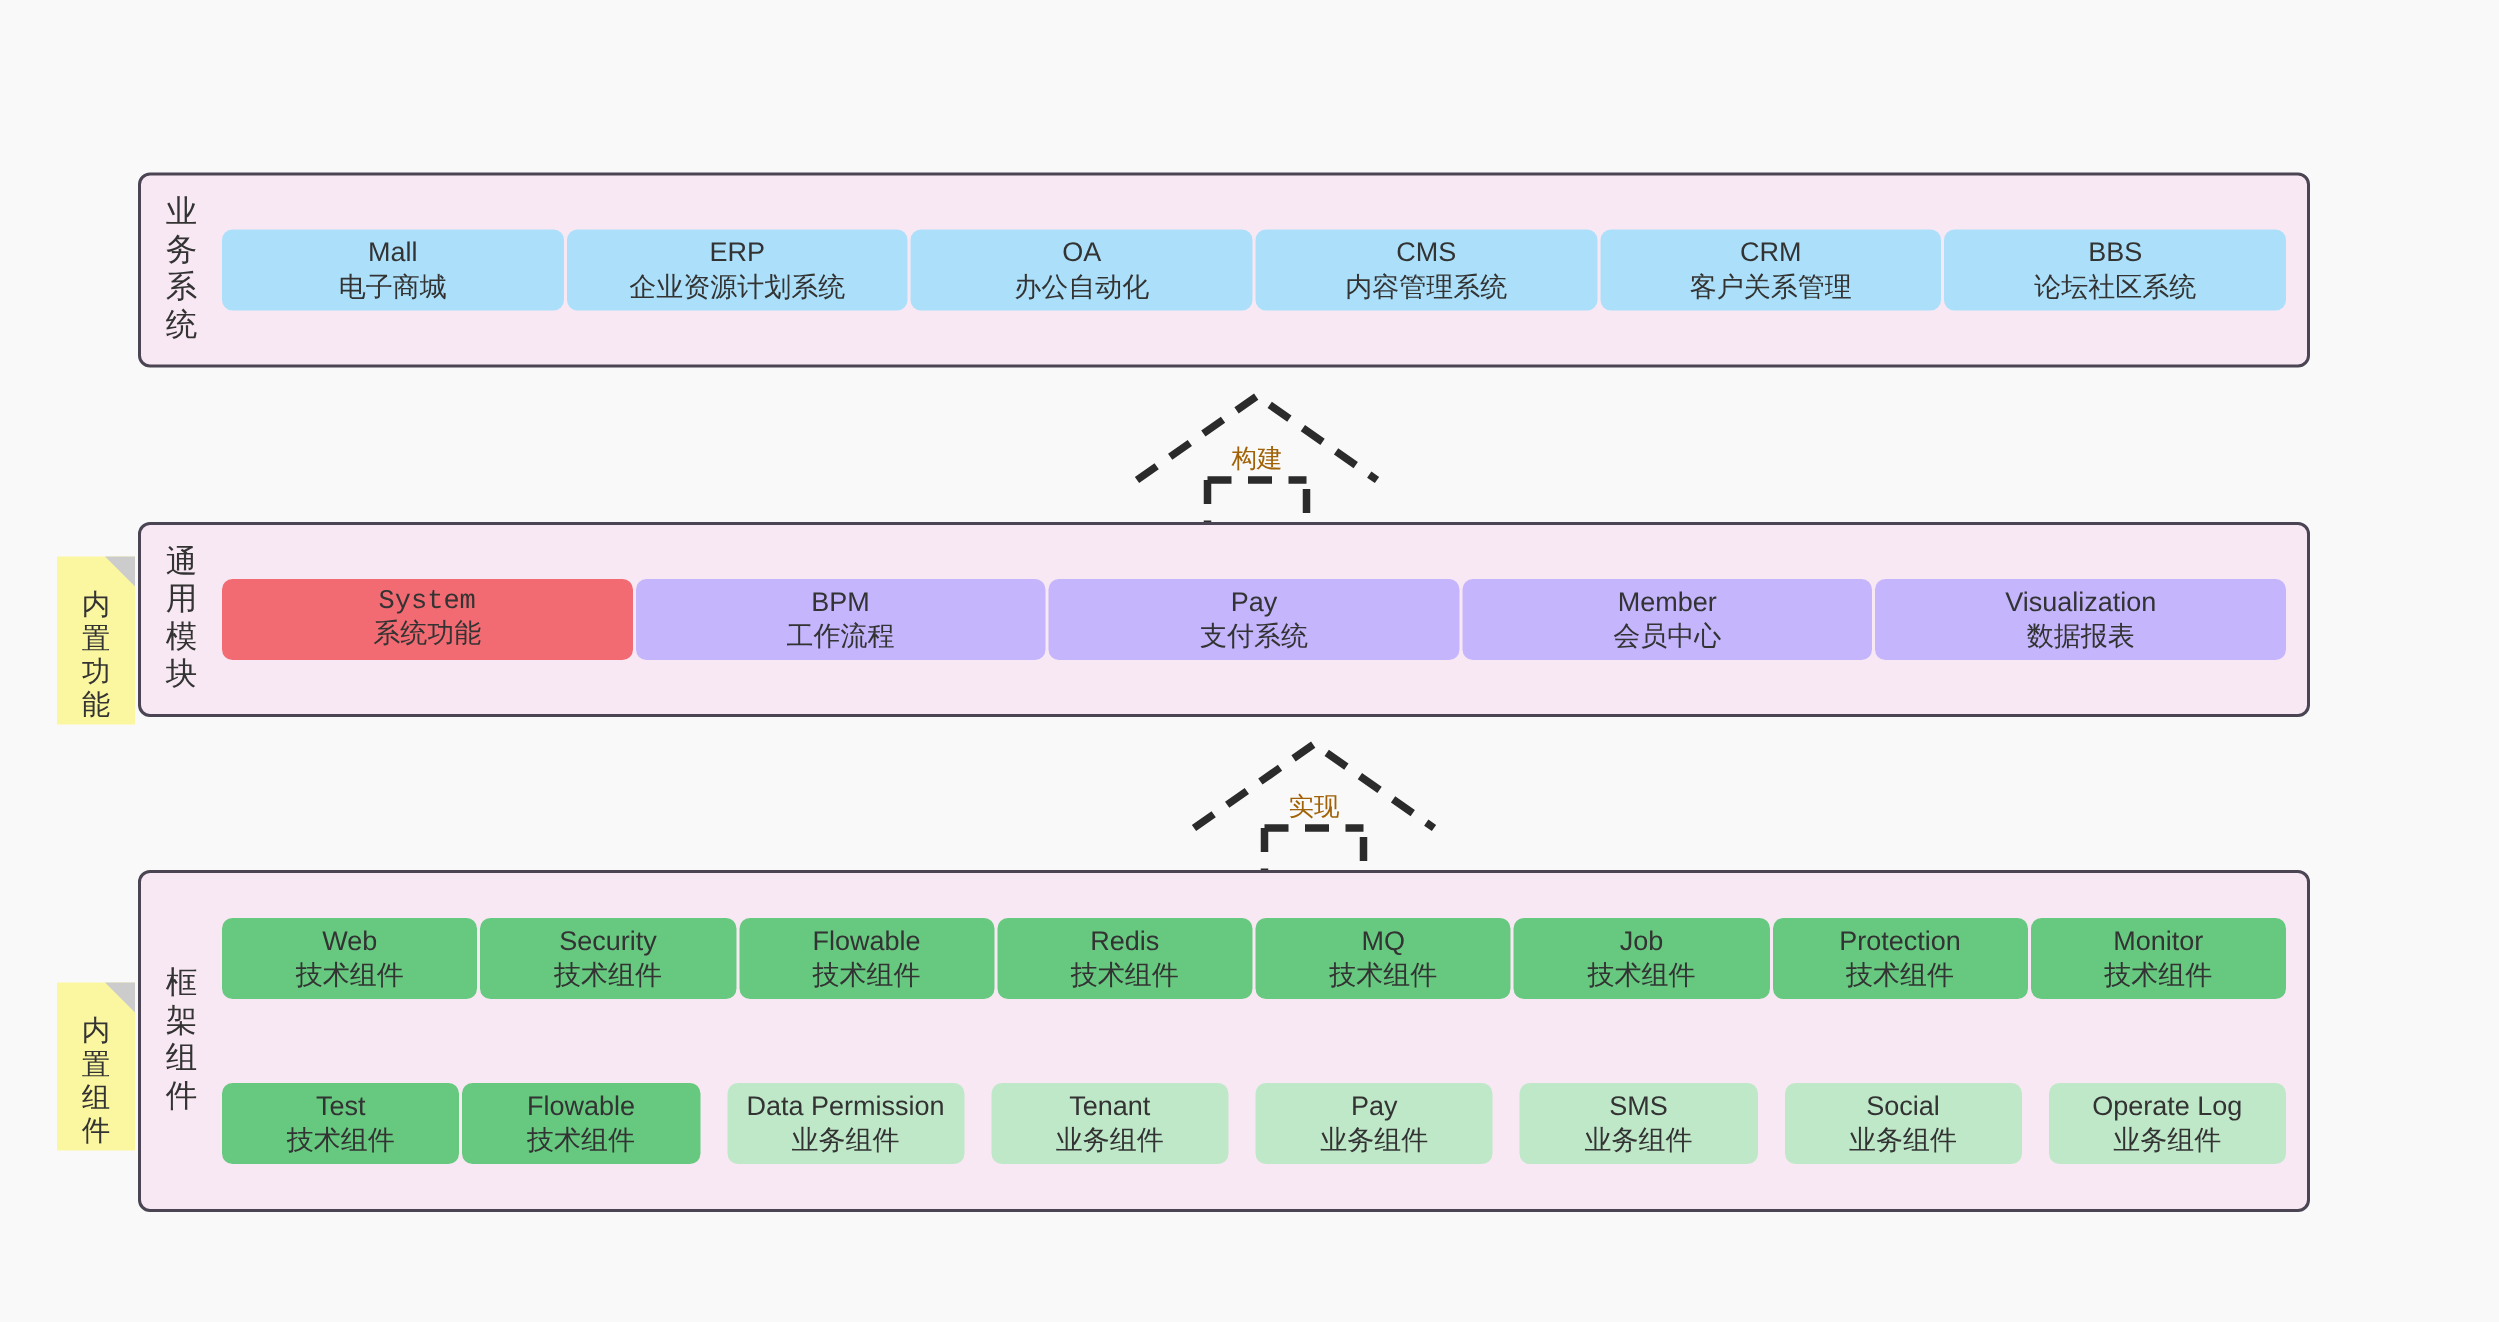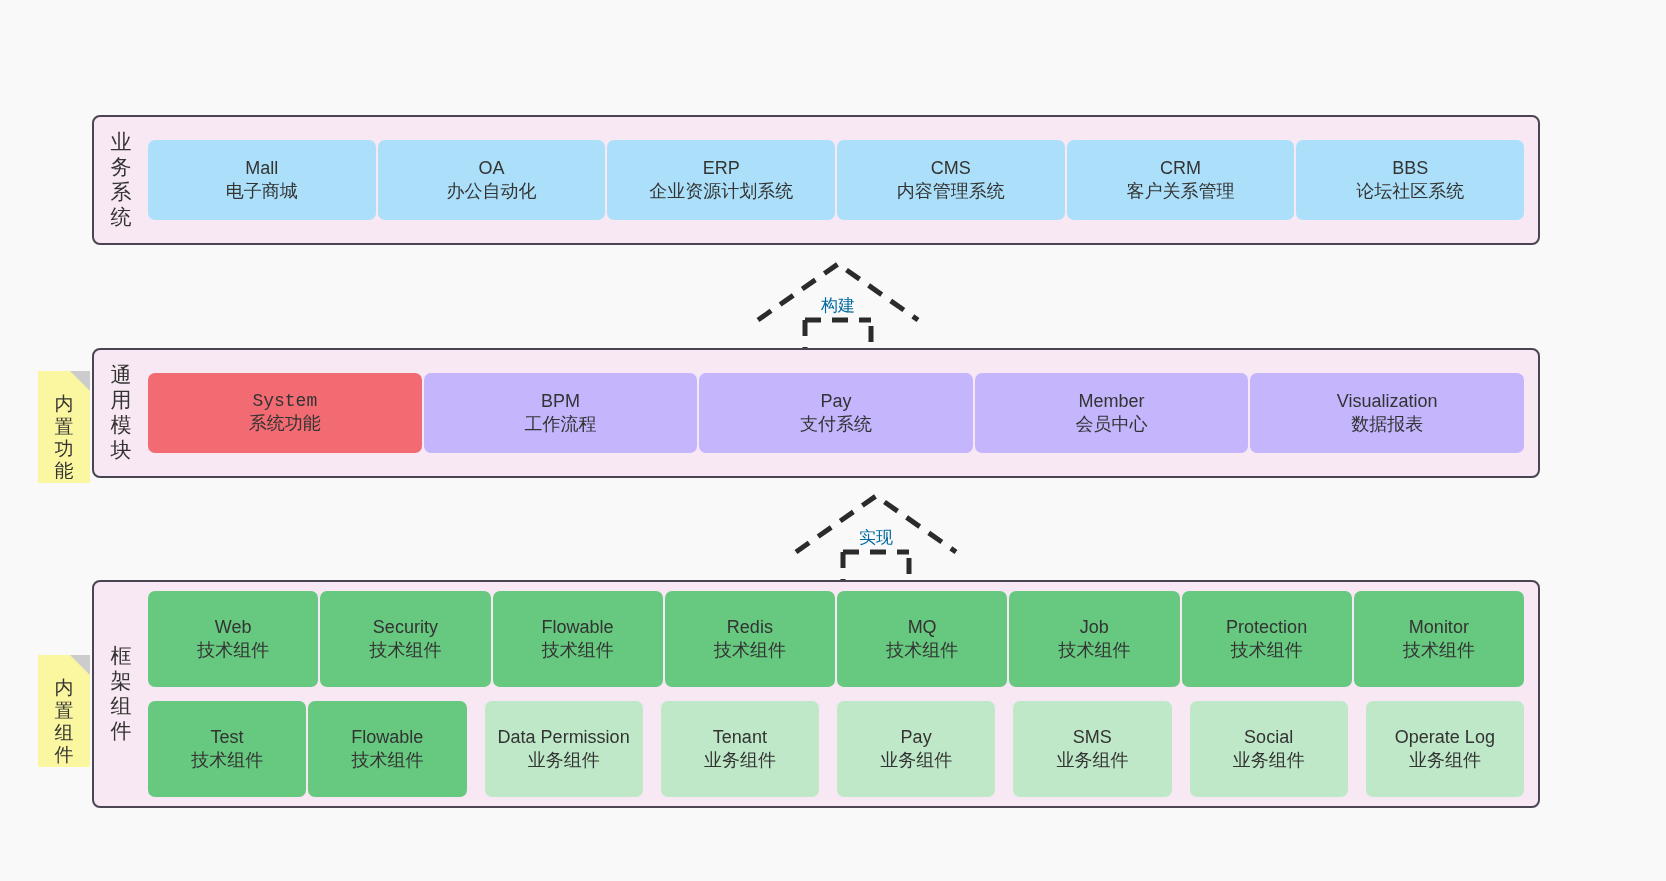--- a/index.html
+++ b/index.html
@@ -58,20 +58,21 @@
     display: flex;
     flex-direction: column;
     justify-content: center;
     gap: 14px;
     padding: 0 14px 0 0;
   }
   .row {
     display: flex;
     gap: 2px;
     flex: 0 0 auto;
+    align-items: center;
   }
   .row.single { height: 80px; }
   .row.dual   { height: 96px; }
 
   
   .card {
     flex: 1 1 0;
     border-radius: 7px;
     display: flex;
     flex-direction: column;
@@ -127,21 +128,21 @@
     position: absolute;
     width: 180px;
     height: 100px;
   }
   .arrow .lbl {
     position: absolute;
     left: 50%;
     transform: translateX(-50%);
     top: 36px;
     font-size: 17px;
-    color: #0369a1;
+    color: #a16207;
     background: transparent;
     padding: 0 3px;
     white-space: nowrap;
   }
   .arrow-build   { left: 748px; top: 258px; }
   .arrow-realize { left: 786px; top: 490px; }
 
   
   .nosel { user-select: none; }
 </style>
@@ -157,26 +158,26 @@
       <span>系</span>
       <span>统</span>
     </div>
     <div class="layer-body">
       <div class="row single">
         <div class="card c-blue">
           <span class="ln">Mall</span>
           <span class="ln">电子商城</span>
         </div>
         <div class="card c-blue">
+          <span class="ln">ERP</span>
+          <span class="ln">企业资源计划系统</span>
+        </div>
+        <div class="card c-blue">
           <span class="ln">OA</span>
           <span class="ln">办公自动化</span>
-        </div>
-        <div class="card c-blue">
-          <span class="ln">ERP</span>
-          <span class="ln">企业资源计划系统</span>
         </div>
         <div class="card c-blue">
           <span class="ln">CMS</span>
           <span class="ln">内容管理系统</span>
         </div>
         <div class="card c-blue">
           <span class="ln">CRM</span>
           <span class="ln">客户关系管理</span>
         </div>
         <div class="card c-blue">

